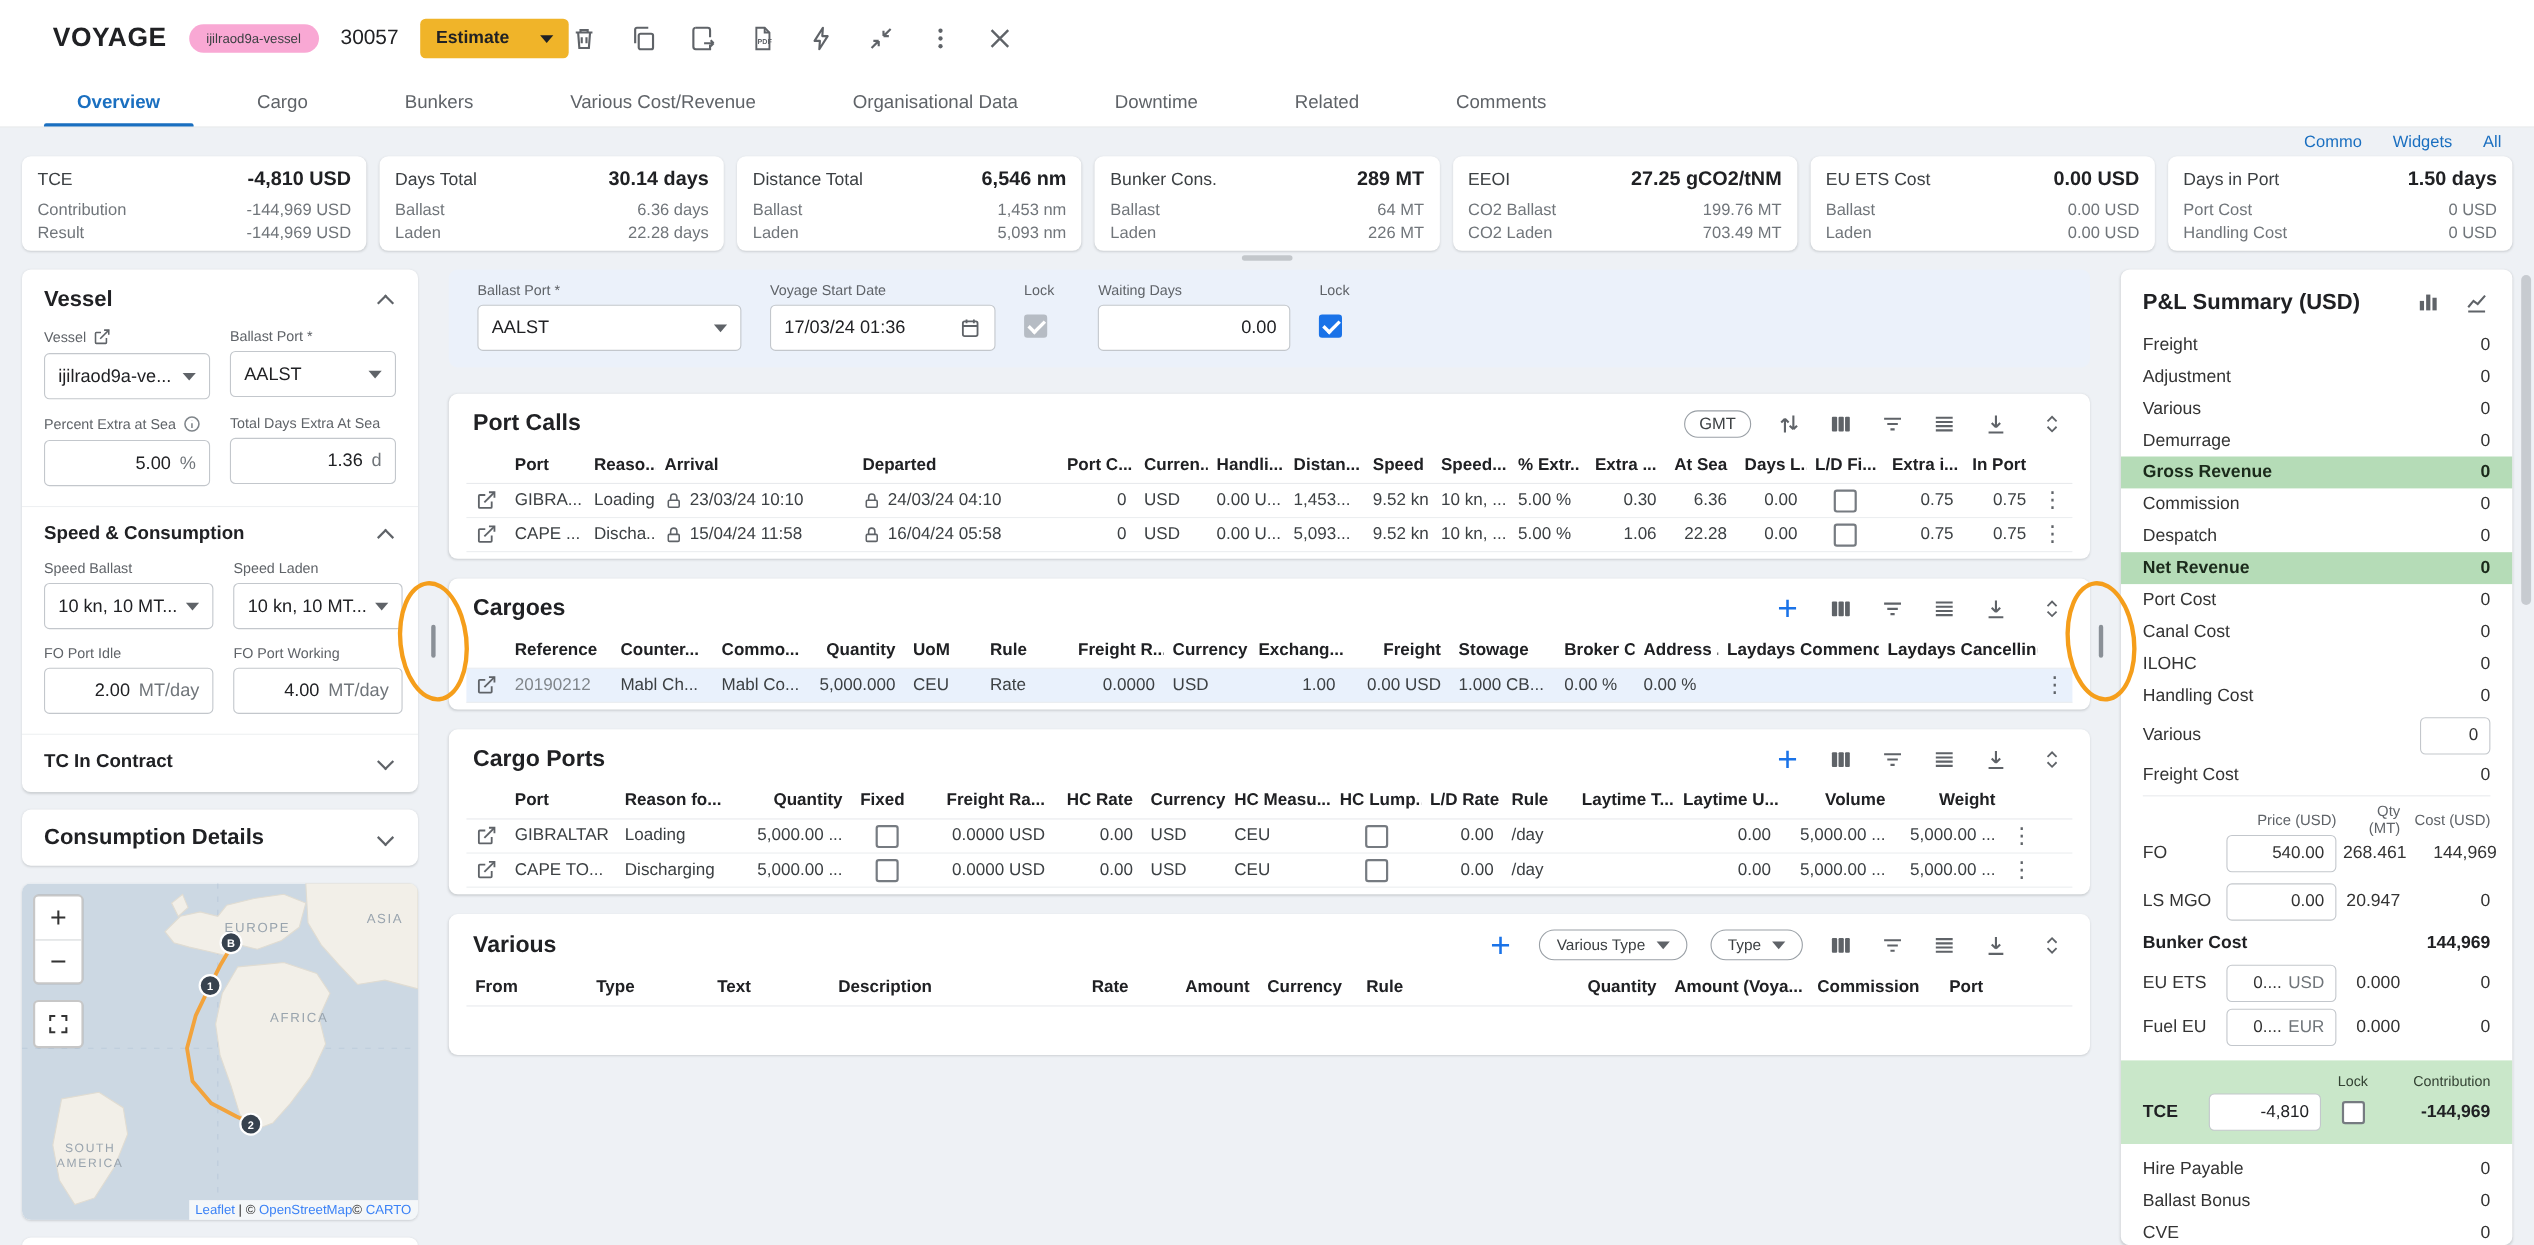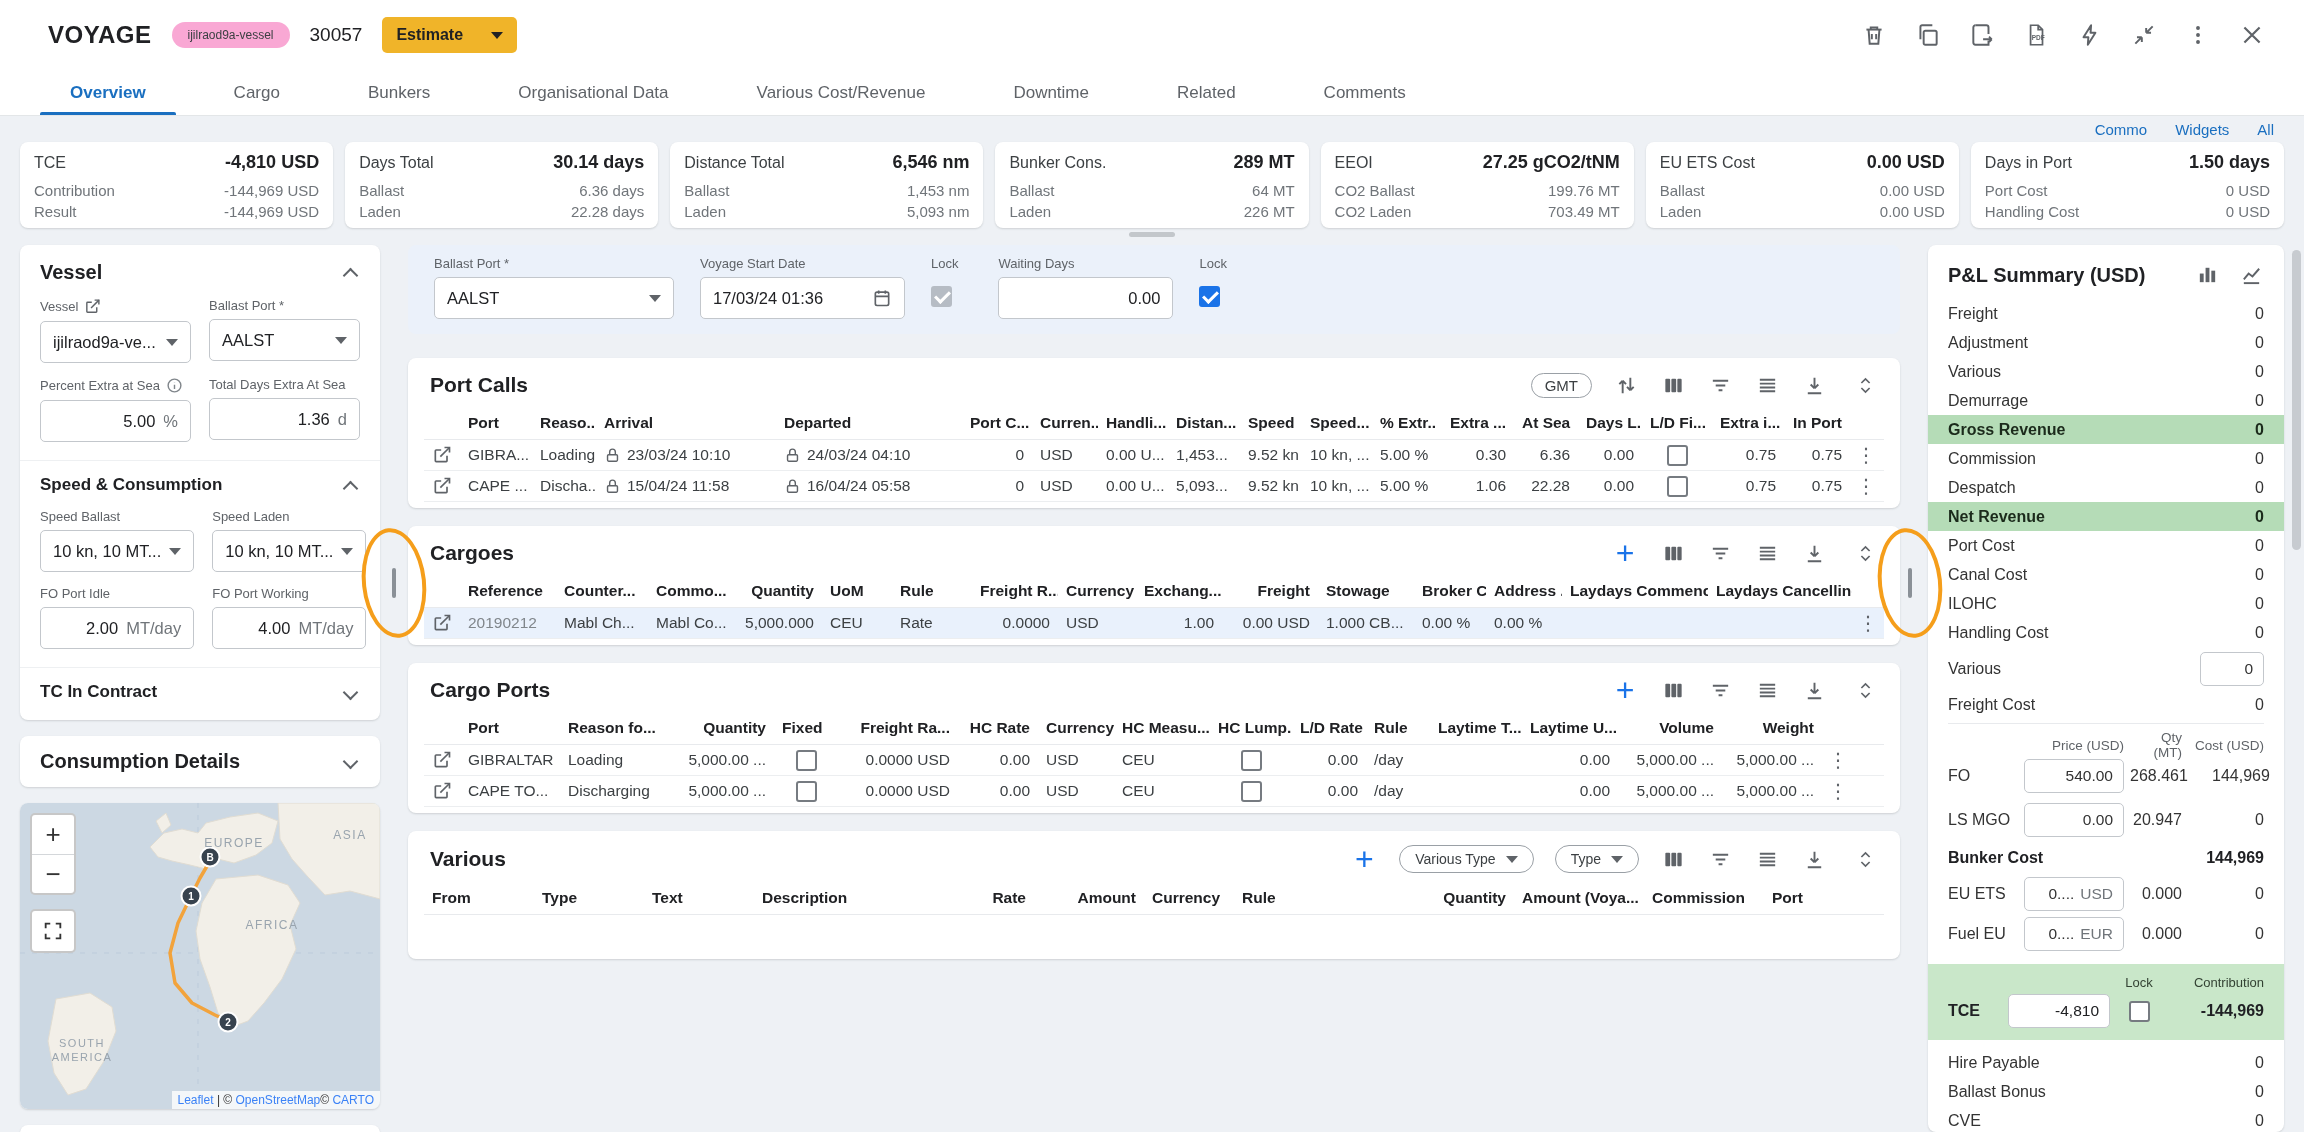--- a/index.html
+++ b/index.html
@@ -1,20 +1,20 @@
 <!DOCTYPE html>
 <html><head>
 <meta charset="utf-8">
 <style>
 *{margin:0;padding:0;box-sizing:border-box}
 html,body{width:2304px;height:1132px}
 body{font-family:"Liberation Sans",sans-serif;background:#eef1f5;color:#202124;overflow:hidden}
 .page{position:relative;width:2304px;height:1132px;overflow:hidden;display:flex;flex-direction:column}
 
-.topbar{display:flex;align-items:center;justify-content:space-between;height:70px;background:#fff;padding:0 38px 0 48px;flex:none}
+.topbar{display:flex;align-items:center;height:70px;background:#fff;padding:0 38px 0 48px;flex:none}
 .tb-left{display:flex;align-items:center;gap:20px}
 .app-title{font-size:24px;font-weight:700;letter-spacing:.5px}
 .badge{background:#f9a8d4;color:#3c4043;font-size:12px;padding:6px 16px;border-radius:16px;white-space:nowrap}
 .voyno{font-size:19px}
 .estimate-btn{display:flex;align-items:center;gap:28px;background:#f0b429;border:none;border-radius:5px;padding:9px 14px;font-size:16px;font-weight:700;color:#202124;font-family:inherit;cursor:pointer}
 .caret{width:0;height:0;border-left:6px solid transparent;border-right:6px solid transparent;border-top:7px solid #202124}
 .tb-icons{display:flex;align-items:center;gap:26px}
 .icon-btn{width:28px;height:28px;display:flex;align-items:center;justify-content:center;cursor:pointer}
 .icon-btn svg{width:26px;height:26px}
 
@@ -191,22 +191,22 @@
             <path d="M5 5l14 14M19 5L5 19"></path>
           </svg>
         </span>
     </div>
   </header>
 
   <nav class="tabs">
     <div class="tab active">Overview</div>
     <div class="tab">Cargo</div>
     <div class="tab">Bunkers</div>
+    <div class="tab">Various Cost/Revenue</div>
     <div class="tab">Organisational Data</div>
-    <div class="tab">Various Cost/Revenue</div>
     <div class="tab">Downtime</div>
     <div class="tab">Related</div>
     <div class="tab">Comments</div>
   </nav>
 
   <div class="viewlinks">
     <span class="viewlink">Commo</span>
     <span class="viewlink">Widgets</span>
     <span class="viewlink">All</span>
   </div>

